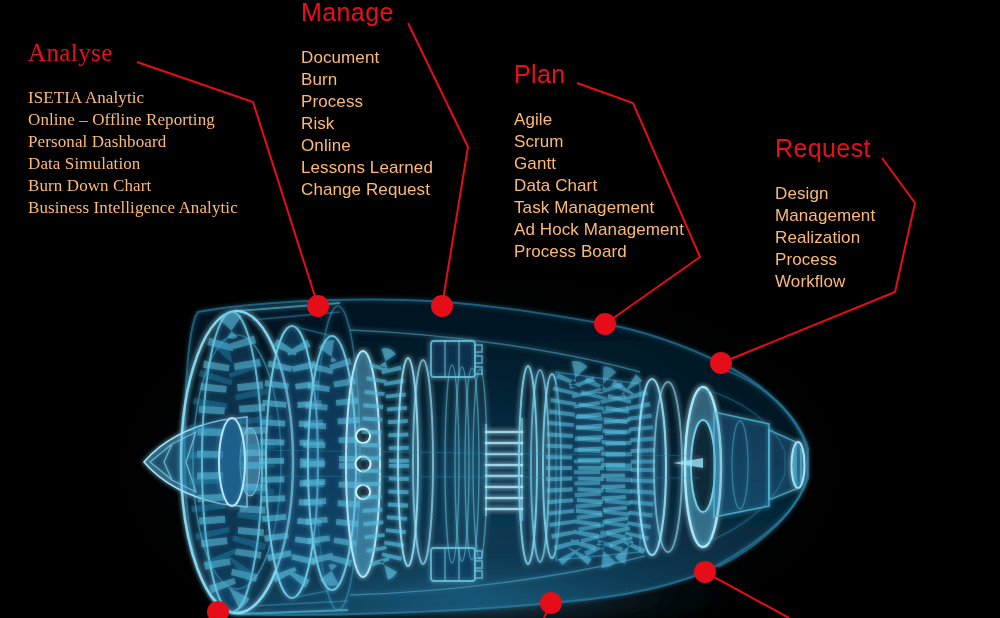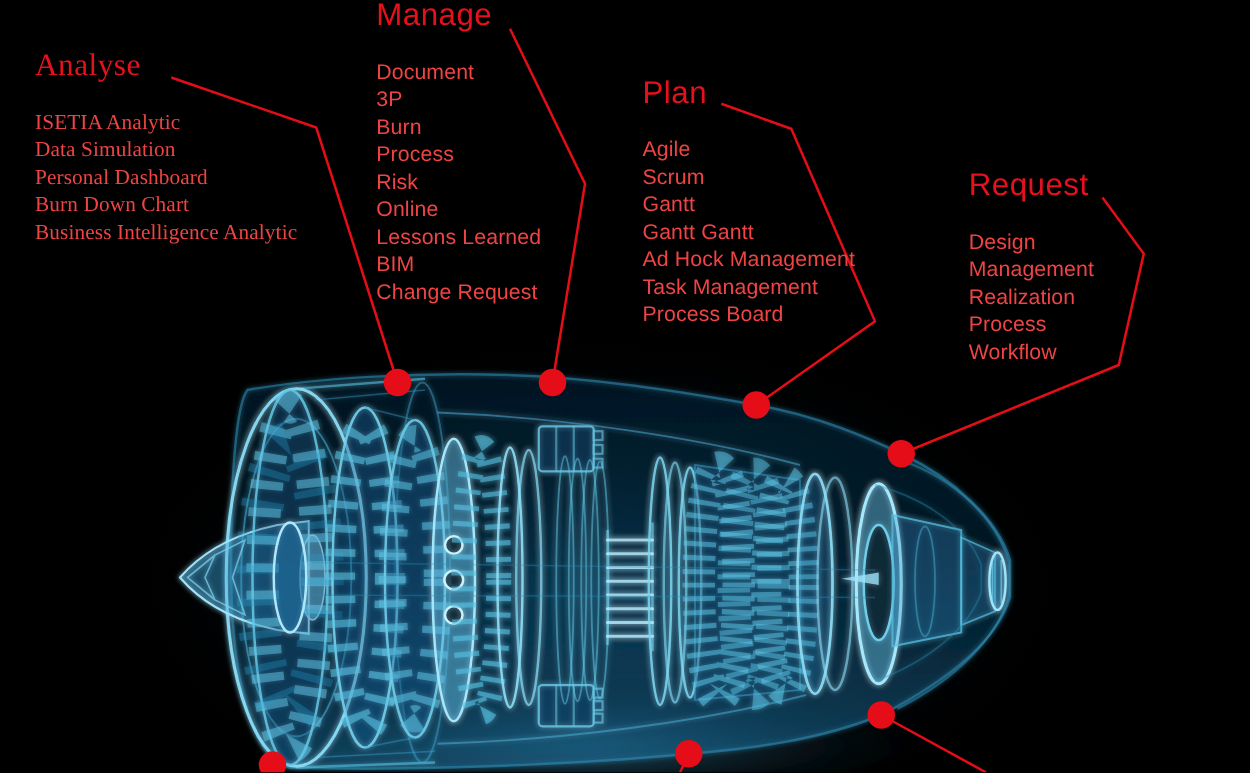--- a/index.html
+++ b/index.html
@@ -8,21 +8,21 @@
     overflow:hidden;font-family:"Liberation Sans", sans-serif;
   }
   .stage svg.engine-svg{position:absolute;left:0;top:0;}
   .section{position:absolute;white-space:nowrap;z-index:5;}
   .section h2{
     margin:0 0 20px 0;font-size:25px;font-weight:400;letter-spacing:.4px;
     color:#e8101c;line-height:29px;
   }
   .section ul{
     list-style:none;margin:0;padding:0;font-size:17px;line-height:22px;
-    color:#ef4444;font-weight:400;letter-spacing:.1px;
+    color:#fdba74;font-weight:400;letter-spacing:.1px;
   }
   .sec-analyse{left:28px;top:38px;font-family:Liberation Serif, serif;}
   .sec-manage{left:301px;top:-2px;}
   .sec-plan{left:514px;top:60px;}
   .sec-operate{left:775px;top:134px;}
 </style>
 </head>
 <body>
 
 <div class="stage">
@@ -180,51 +180,50 @@
       <circle cx="218" cy="612" r="11"></circle>
       <circle cx="551" cy="603" r="11"></circle>
       <circle cx="705" cy="572" r="11"></circle>
     </g>
   </svg>
 
   <div class="section sec-analyse">
     <h2>Analyse</h2>
     <ul>
       <li>ISETIA Analytic</li>
+      <li>Online – Offline Reporting</li>
+      <li>Personal Dashboard</li>
       <li>Data Simulation</li>
-      <li>Personal Dashboard</li>
       <li>Burn Down Chart</li>
       <li>Business Intelligence Analytic</li>
     </ul>
   </div>
 
   <div class="section sec-manage">
     <h2>Manage</h2>
     <ul>
       <li>Document</li>
-      <li>3P</li>
       <li>Burn</li>
       <li>Process</li>
       <li>Risk</li>
       <li>Online</li>
       <li>Lessons Learned</li>
-      <li>BIM</li>
       <li>Change Request</li>
     </ul>
   </div>
 
   <div class="section sec-plan">
     <h2>Plan</h2>
     <ul>
       <li>Agile</li>
       <li>Scrum</li>
       <li>Gantt</li>
-      <li>Gantt Gantt</li>
+      <li>Data Chart</li>
+      <li>Task Management</li>
       <li>Ad Hock Management</li>
-      <li>Task Management</li>
       <li>Process Board</li>
     </ul>
   </div>
 
   <div class="section sec-operate">
     <h2>Request</h2>
     <ul>
       <li>Design</li>
       <li>Management</li>
       <li>Realization</li>

